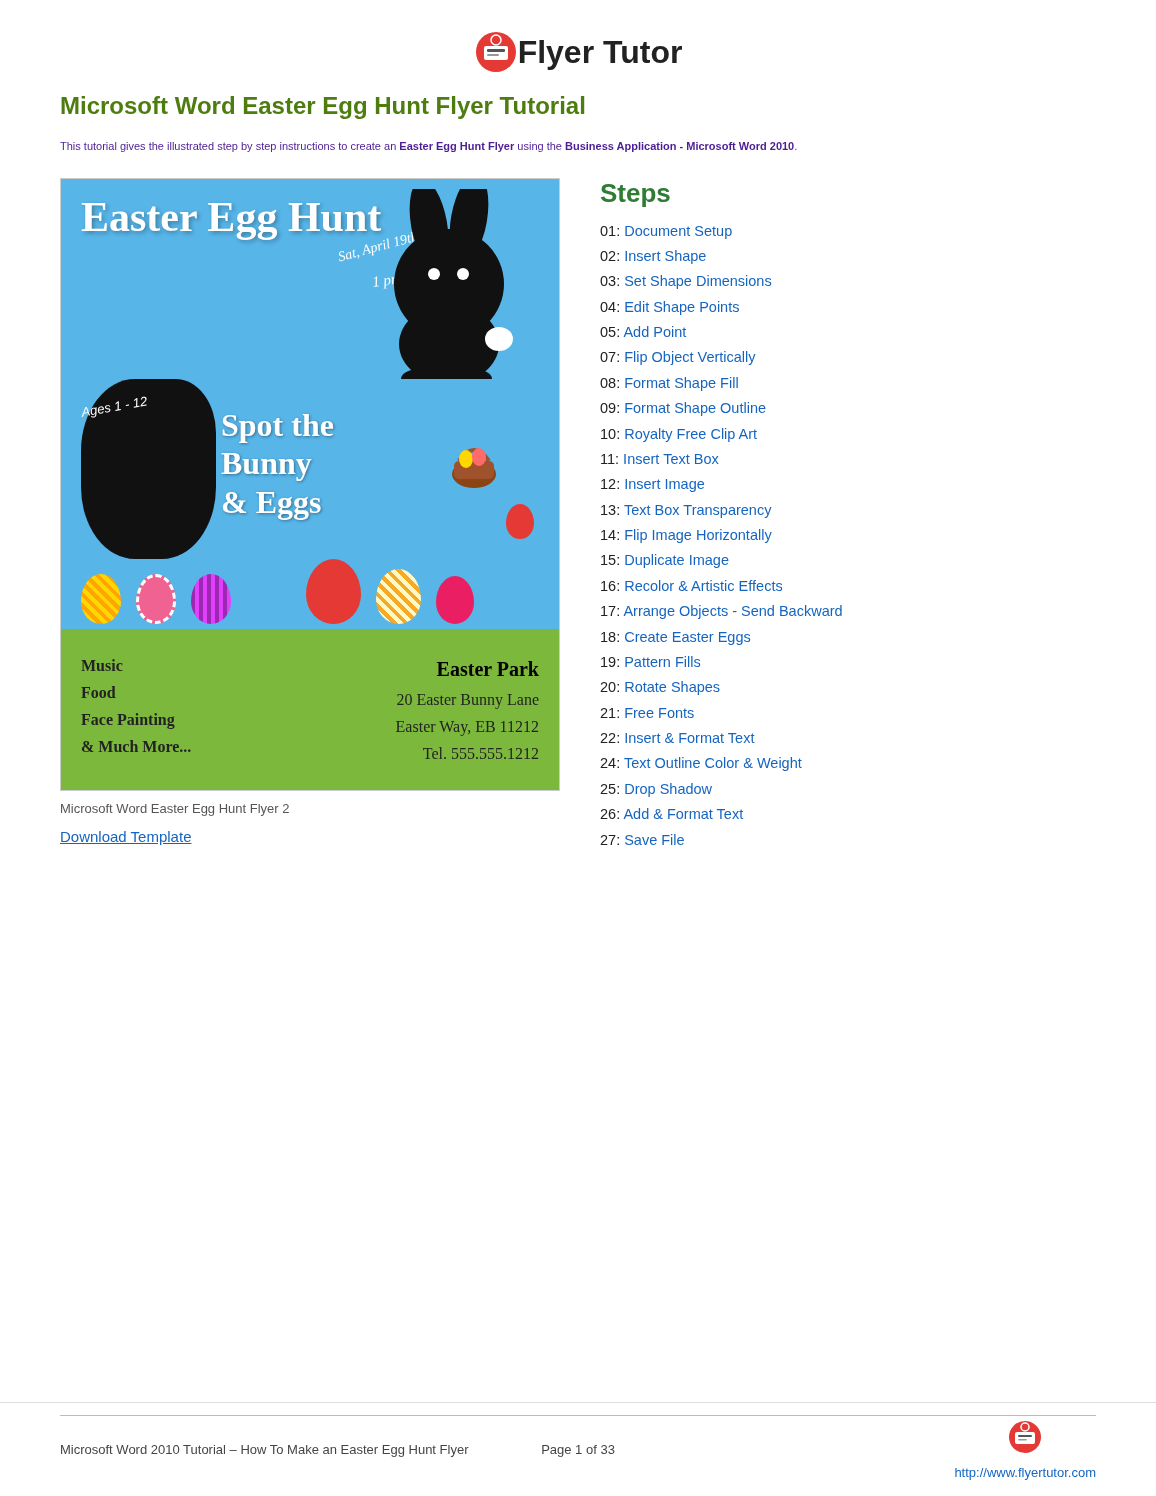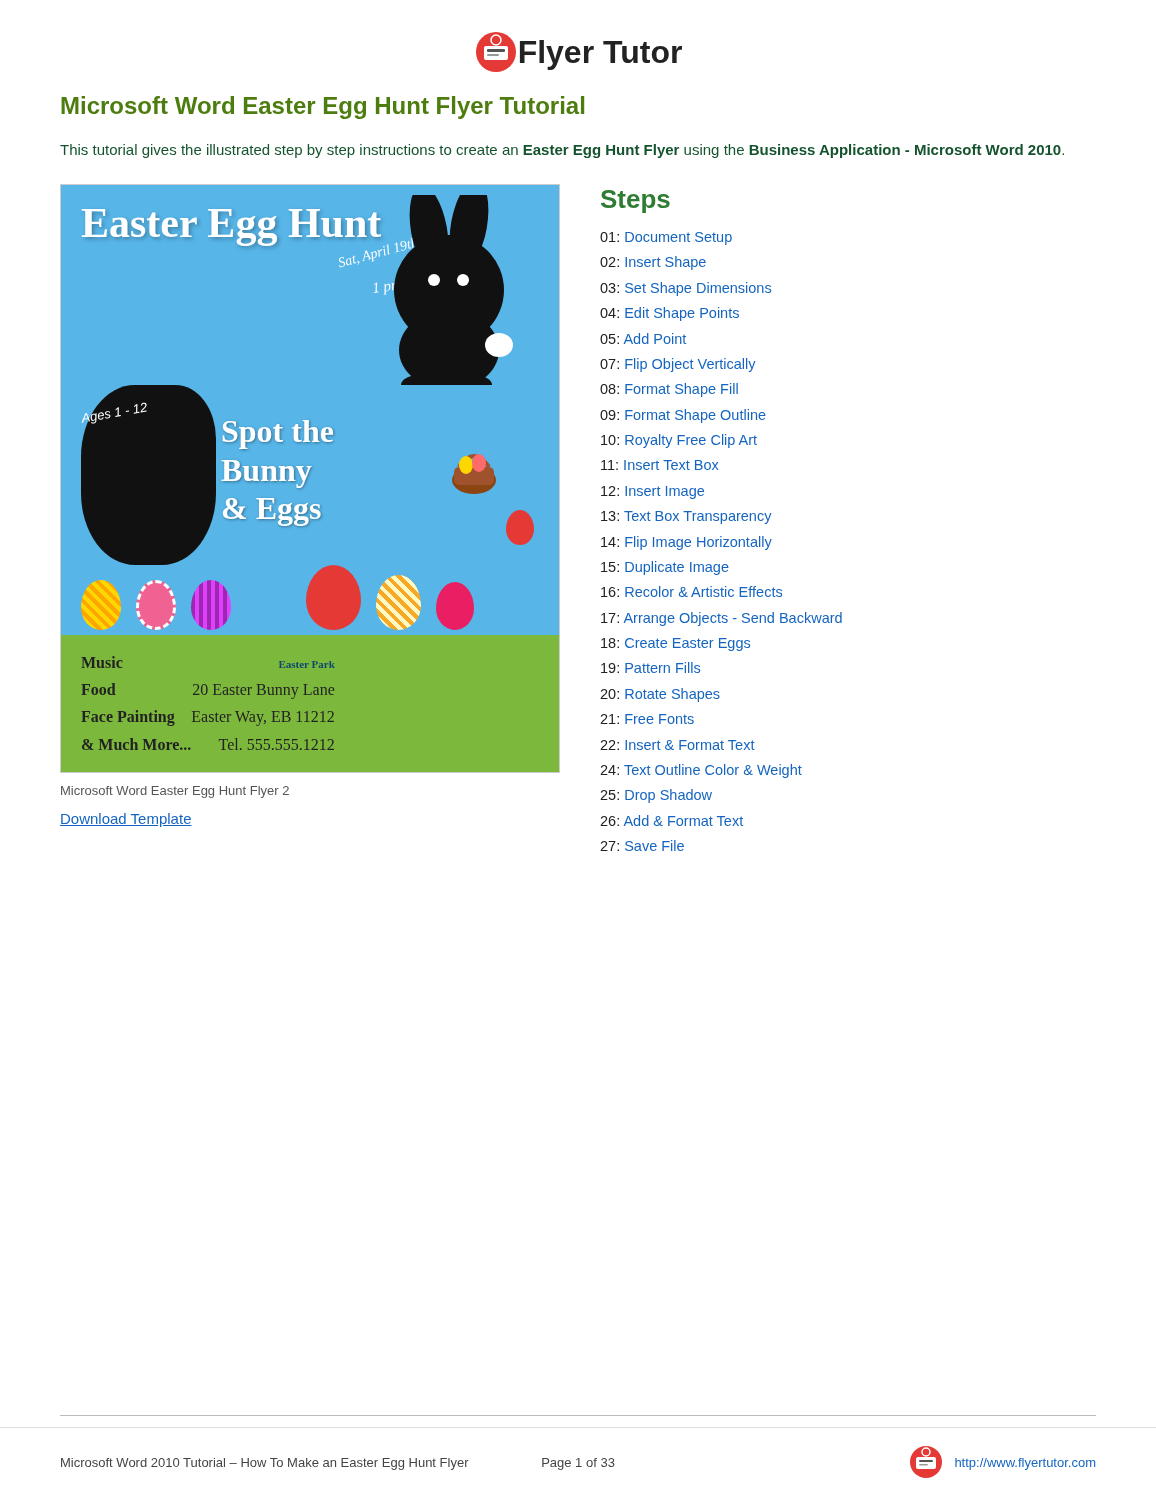--- a/index.html
+++ b/index.html
@@ -41,22 +41,22 @@
     
     .page-title {
       font-size: 24px;
       font-weight: bold;
       color: #4d7c0f;
       margin-bottom: 18px;
     }
 
     
     .intro-text {
-      font-size: 15px;
-      color: #14532d;
+      font-size: 11px;
+      color: #4c1d95;
       margin-bottom: 22px;
       line-height: 1.6;
     }
     .intro-text b {
       font-weight: bold;
     }
 
     
     .main-content {
       display: flex;
@@ -174,45 +174,45 @@
     .egg {
       width: 40px;
       height: 50px;
       border-radius: 50% 50% 50% 50% / 55% 55% 45% 45%;
       display: inline-block;
     }
 
     
     .flyer-bottom {
       background: #7cb83b;
-      padding: 14px 20px;
-      display: flex;
-      justify-content: flex-start;
+      padding: 23px 20px;
+      display: flex;
+      justify-content: space-between;
     }
 
     .flyer-left-info {
       font-family: 'Comic Sans MS', cursive;
       font-size: 16px;
       color: #222;
       line-height: 1.7;
       font-weight: bold;
     }
 
     .flyer-right-info {
       font-family: 'Comic Sans MS', cursive;
       font-size: 16px;
       color: #222;
       line-height: 1.7;
       text-align: right;
     }
 
     .easter-park-label {
-      color: #0c4a6e;
-      font-weight: bold;
-      font-size: 11px;
+      color: #000000;
+      font-weight: bold;
+      font-size: 20px;
     }
 
     .flyer-caption {
       font-size: 13px;
       color: #555;
       margin-bottom: 12px;
       margin-top: 4px;
     }
 
     .download-link {
@@ -279,20 +279,21 @@
       font-size: 13px;
       color: #444;
     }
 
     .footer-right {
       display: flex;
       align-items: center;
       gap: 10px;
       font-size: 13px;
       color: #1565c0;
+      flex-direction: column;
     }
 
     .footer-logo-small {
       width: 36px;
       height: 36px;
     }
 
     .divider-line {
       border: none;
       border-top: 1px solid #bbb;

